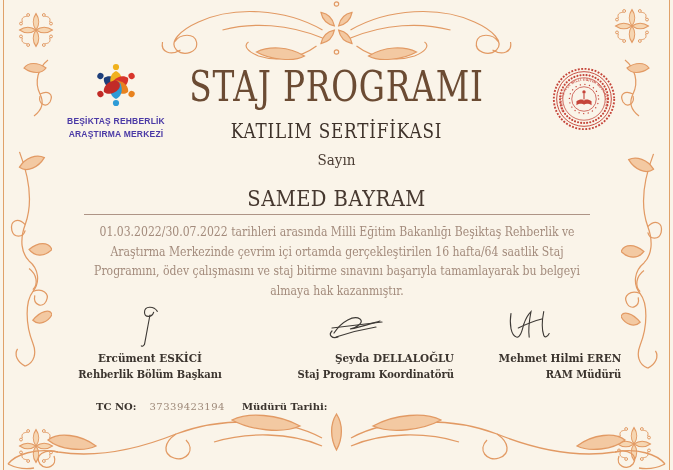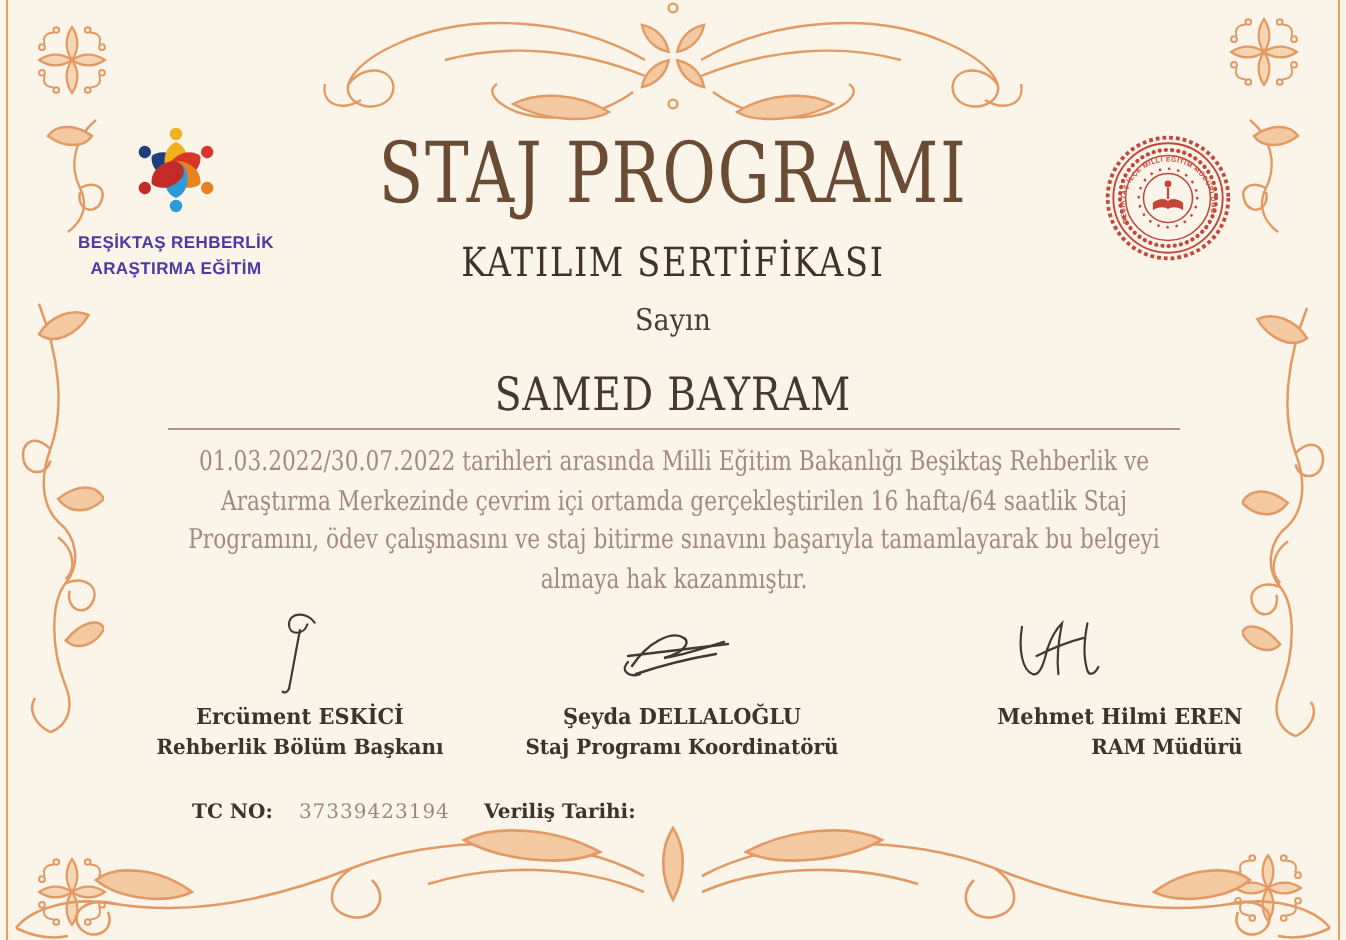--- a/index.html
+++ b/index.html
@@ -32,31 +32,31 @@
     transform:scaleX(.85); white-space:nowrap;
   }
   .rule{position:absolute; top:214px; left:84px; width:506px; border-top:1.6px solid #AE9486;}
   .bodytext{
     position:absolute; top:222px; left:50%; width:650px; margin-left:-325px;
     text-align:center; font-size:13.6px; line-height:19.5px; color:#A38B7C;
     transform:scaleX(.8); transform-origin:50% 0;
   }
   .sigrow .col{position:absolute; top:306px; text-align:center;}
   .col.c1{left:55px; width:190px;}
-  .col.c2{left:241px; width:200px;}
+  .col.c2{left:259px; width:200px;text-align:right;}
   .col.c3{left:436px; width:190px;text-align:right;}
   .sigscript{height:42px; display:flex; align-items:flex-end; justify-content:center;}
   .signame{font-size:11px; font-weight:bold; color:#3B342E; margin-top:4px; transform:scaleX(.95);}
   .sigrole{font-size:10.5px; font-weight:bold; color:#3B342E; margin-top:3px; transform:scaleX(.95);}
   .footer{position:absolute; top:401px; left:0; width:100%; height:18px; font-size:10px;padding-left:16px;}
   .fitem{position:absolute; white-space:nowrap;}
   .fitem .lab{font-weight:bold; color:#3B342E;}
   .fitem .val{color:#9D8878; margin-left:13px; letter-spacing:.5px;}
   .f-tc{left:96px;} .f-date{left:242px;} .f-cert{left:403px;}
-  .orglogo{position:absolute; left:36px; top:60px; width:104px; text-align:center;}
+  .orglogo{position:absolute; left:64px; top:60px; width:104px; text-align:center;}
   .orglogo .mark{width:50px; height:50px; margin:0 auto;}
   .orglogo .lt{
     font-family:"Liberation Sans", sans-serif; font-weight:bold;
     font-size:8.5px; line-height:11px; color:#4B3AA6; letter-spacing:.2px;
     margin-top:2px; white-space:nowrap;
   }
   .seal{position:absolute; left:551px; top:66px; width:66px; height:66px;}
 </style>
 </head>
 <body>
@@ -239,21 +239,21 @@
       <g transform="rotate(180 25 25)" fill="#2E9BD6">
         <circle cx="25" cy="7" r="3.1"></circle>
         <path d="M25 11 C30 13 32 19 30 25 C28 30 22 30 20 25 C18 19 20 13 25 11 Z"></path>
       </g>
       <g transform="rotate(240 25 25)" fill="#C22B27">
         <circle cx="25" cy="7" r="3.1"></circle>
         <path d="M25 11 C30 13 32 19 30 25 C28 30 22 30 20 25 C18 19 20 13 25 11 Z"></path>
       </g>
     </svg>
     <div class="lt">BEŞİKTAŞ REHBERLİK</div>
-    <div class="lt">ARAŞTIRMA EĞİTİM</div>
+    <div class="lt">ARAŞTIRMA MERKEZİ</div>
   </div>
 
   <svg class="seal" viewBox="0 0 70 70">
     <g stroke="#C5453A" fill="none">
       <circle cx="35" cy="35" r="32" stroke-width="2" stroke-dasharray="2 1.6"></circle>
       <circle cx="35" cy="35" r="29" stroke-width="1"></circle>
       <circle cx="35" cy="35" r="25.5" stroke-width="2.2" stroke-dasharray="0.1 3.2" stroke-linecap="round"></circle>
       <circle cx="35" cy="35" r="22.5" stroke-width="0.8"></circle>
       <circle cx="35" cy="35" r="13" stroke-width="0.8"></circle>
       <circle cx="35" cy="35" r="15.5" stroke-width="1.4" stroke-dasharray="0.1 4.8" stroke-linecap="round"></circle>
@@ -318,17 +318,17 @@
       <div class="signame">Mehmet Hilmi EREN</div>
       <div class="sigrole">RAM Müdürü</div>
     </div>
   </div>
 
   <div class="footer">
     <div class="fitem f-tc">
       <span class="lab">TC NO:</span><span class="val">37339423194</span>
     </div>
     <div class="fitem f-date">
-      <span class="lab">Veriliş Tarihi:</span><span class="val"></span>
+      <span class="lab">Müdürü Tarihi:</span><span class="val"></span>
     </div>
   </div>
 
 </div>
 
 </body></html>

